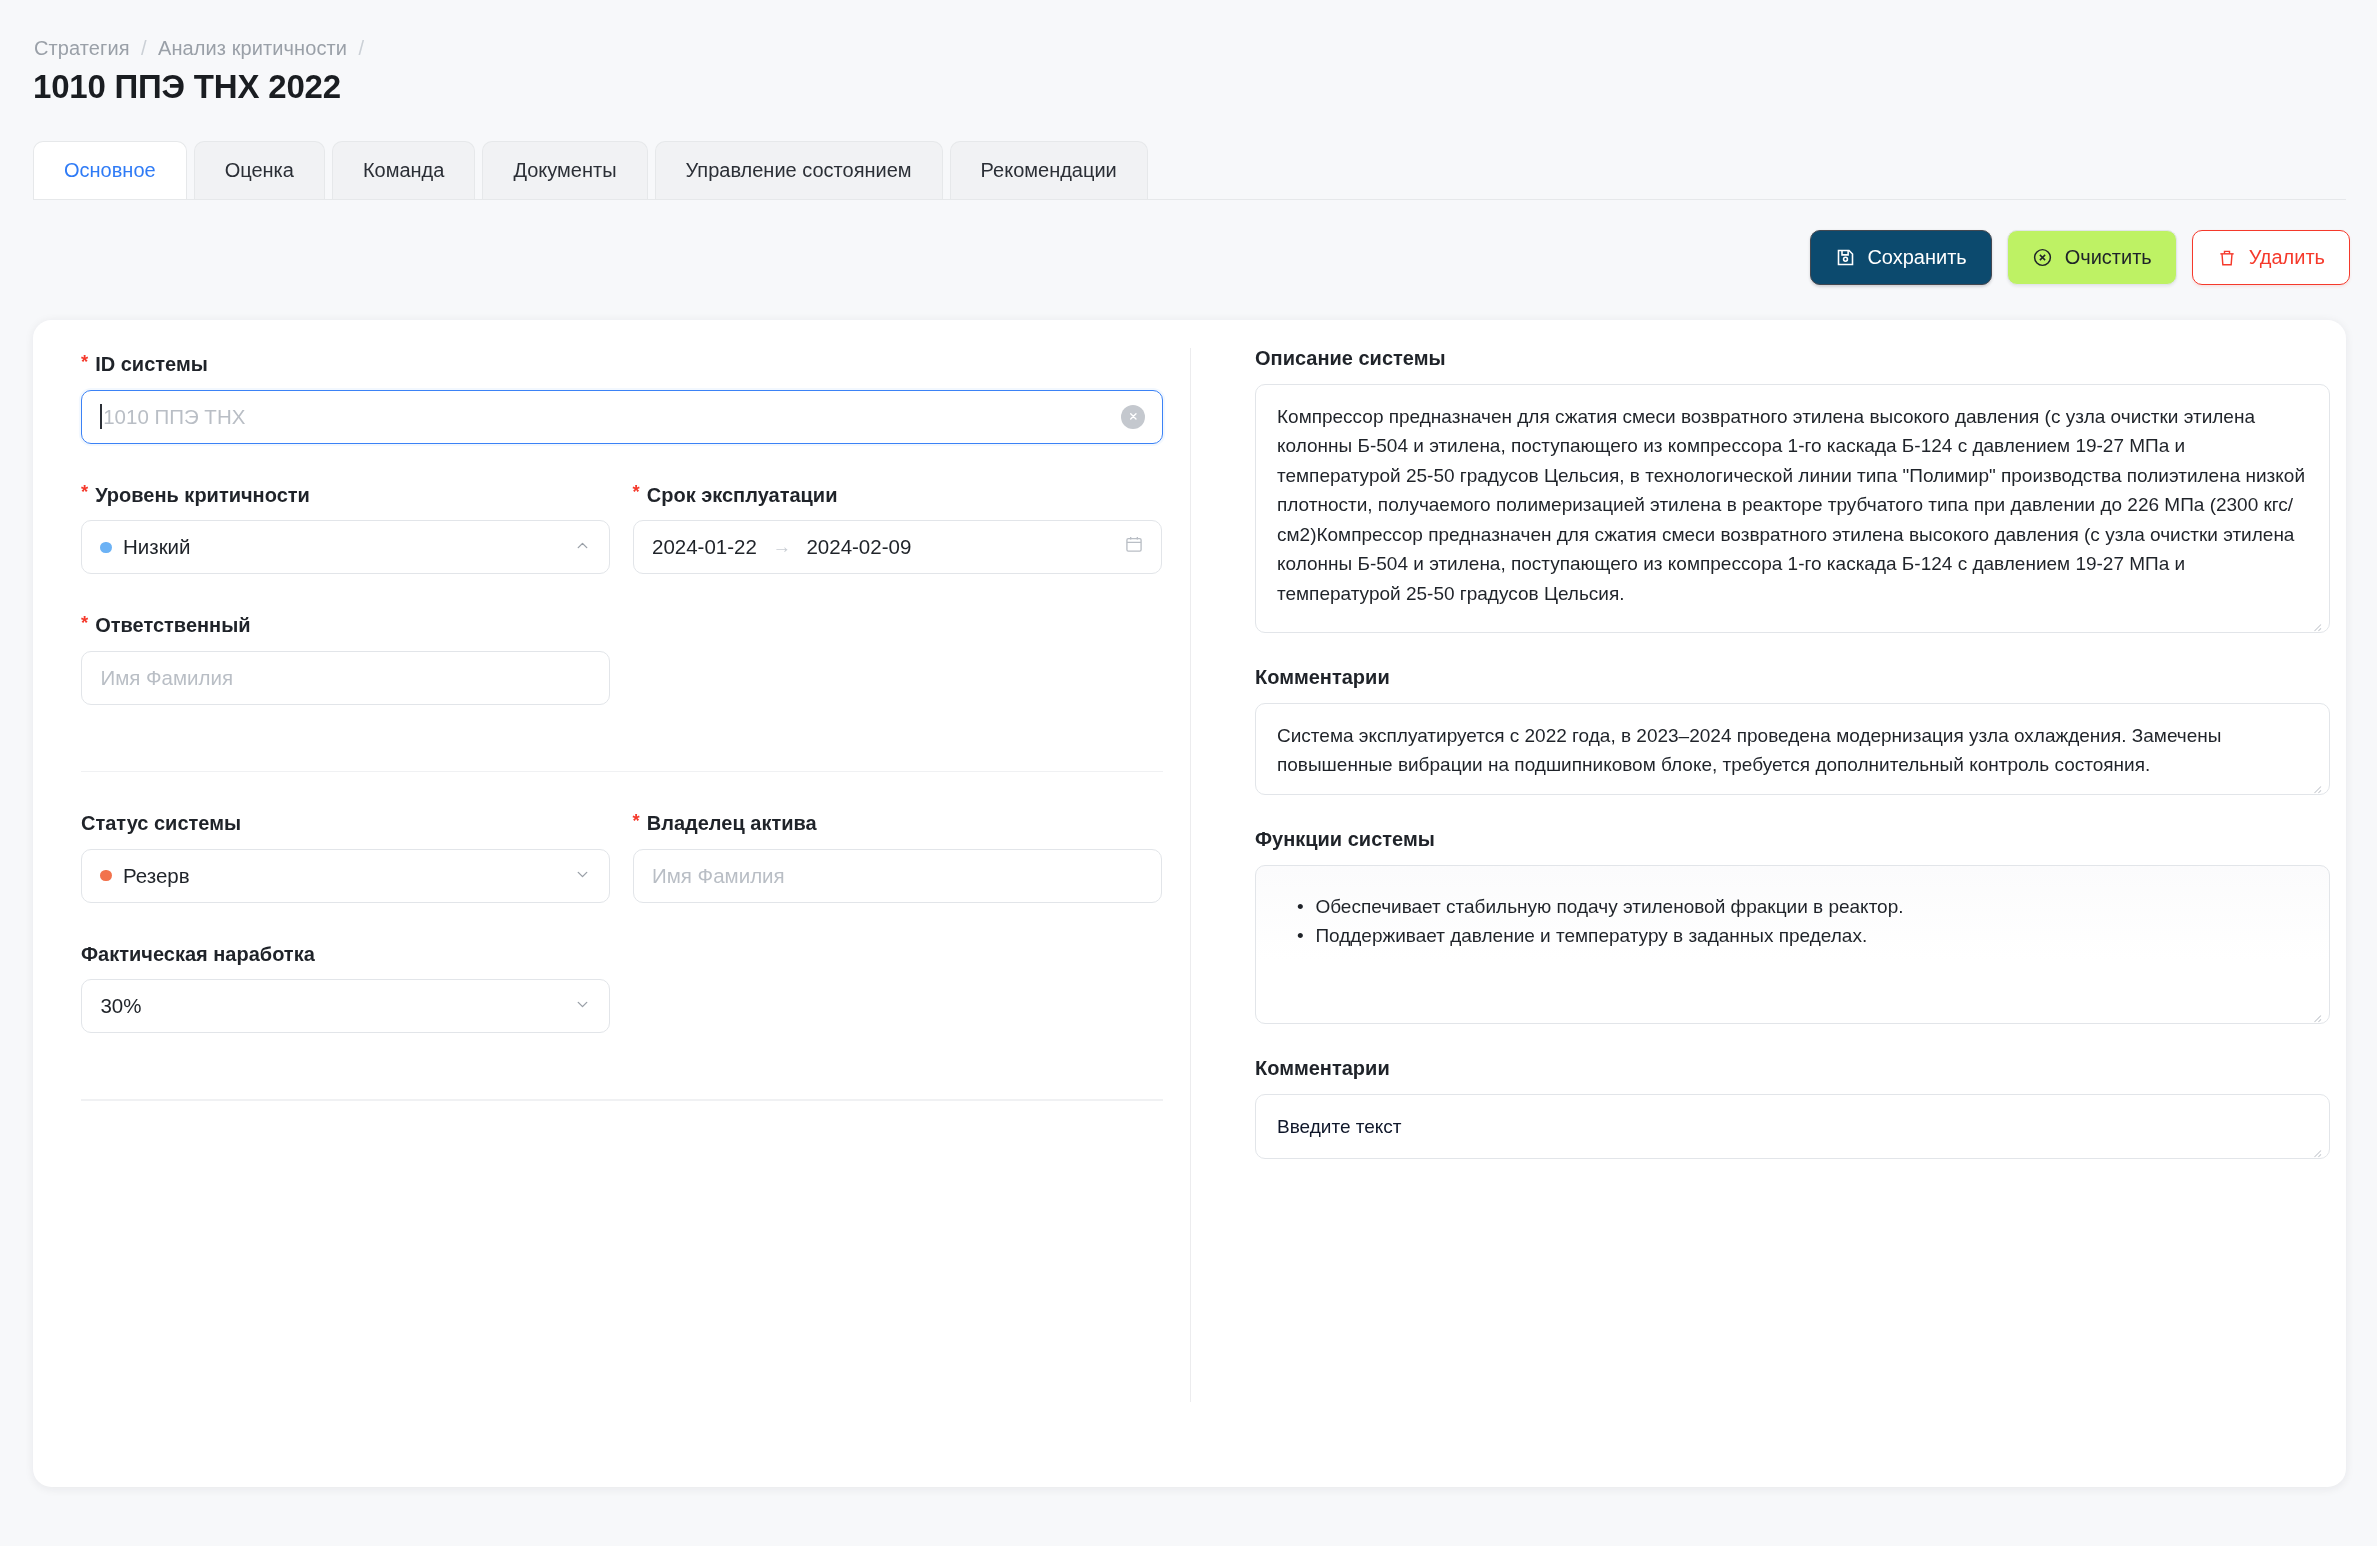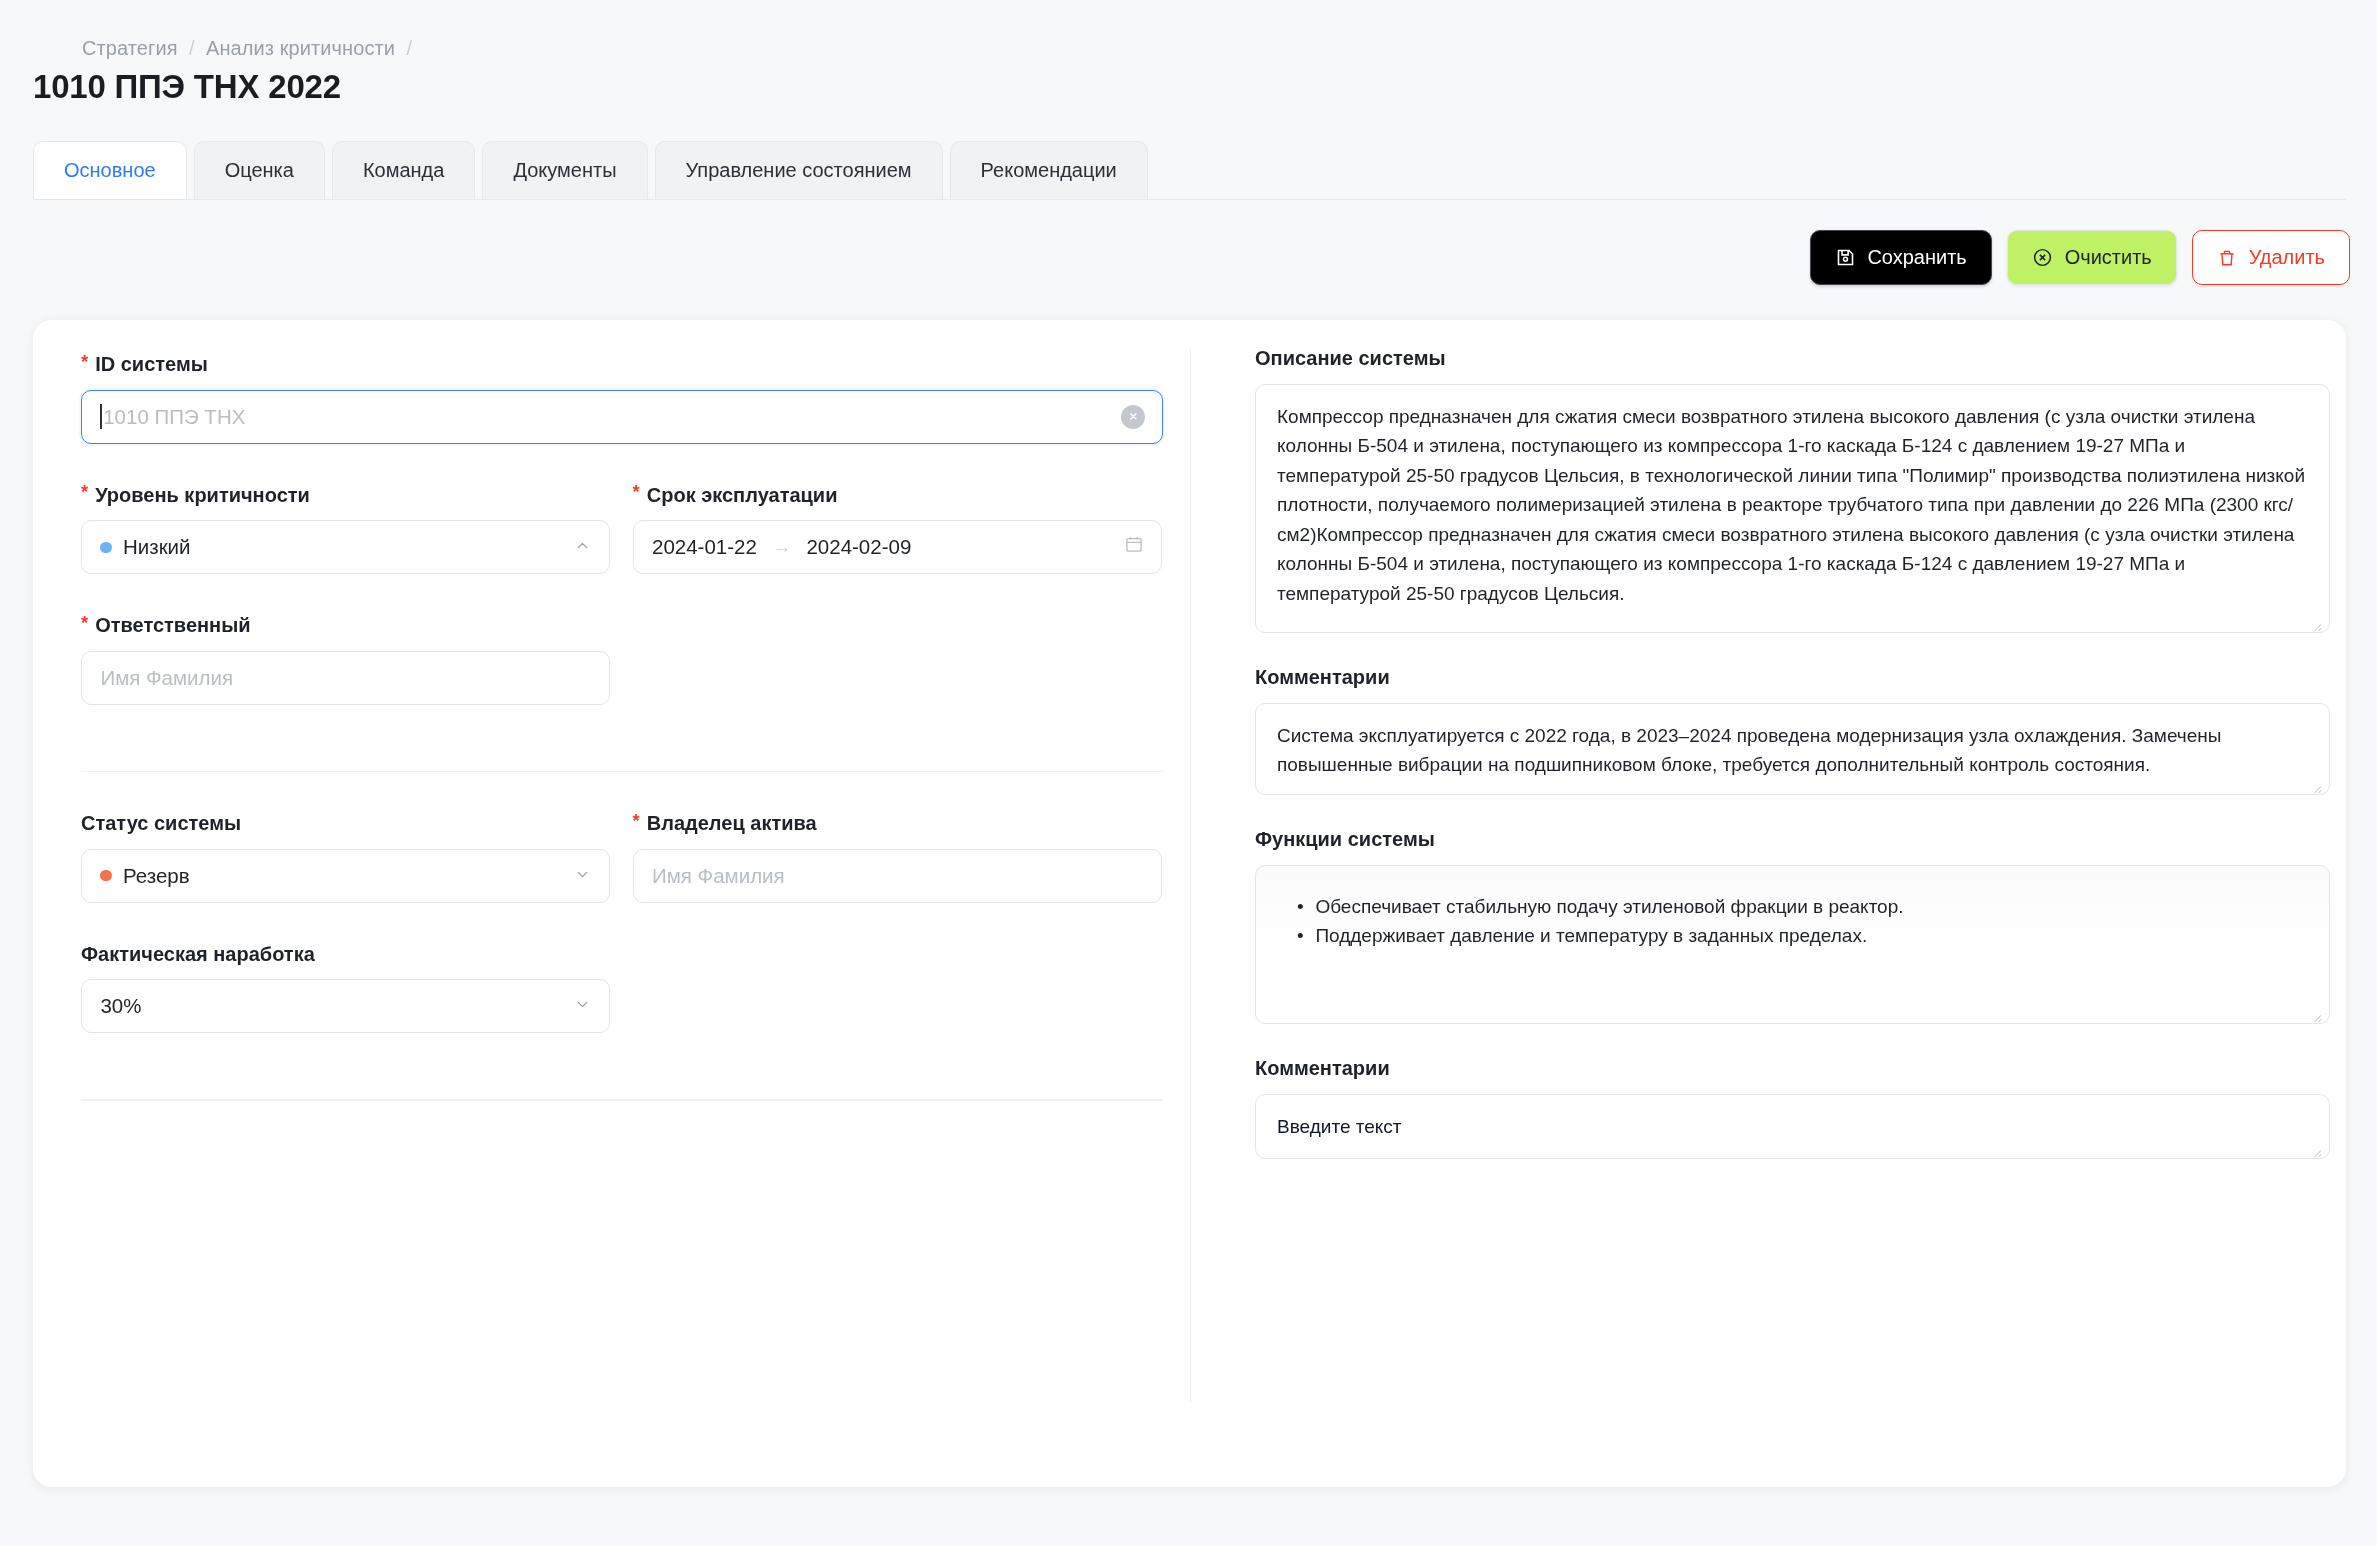--- a/index.html
+++ b/index.html
@@ -8,21 +8,21 @@
     background: #f7f8fa;
     font-family: "Liberation Sans", sans-serif;
     overflow: hidden;
   }
   .page { position: relative; width: 2377px; height: 1546px; }
 
   
   .breadcrumb {
     position: absolute; left: 34px; top: 37px;
     display: flex; align-items: center; gap: 11.3px;
-    font-size: 20px; color: #9aa0a8; letter-spacing: 0.1px; margin-left: 48px;
+    font-size: 20px; color: #9aa0a8; letter-spacing: 0.1px;
   }
   .breadcrumb .crumb { color: #9aa0a8; }
   .breadcrumb .sep { color: #cbd0d6; }
 
   
   .page-title {
     position: absolute; left: 33px; top: 68px;
     font-size: 33px; font-weight: 700; color: #1a1d21; letter-spacing: -0.2px;
   }
 
@@ -53,21 +53,21 @@
   
   .actions {
     position: absolute; right: 27px; top: 230px;
     display: flex; align-items: center; gap: 15.6px;
   }
   .btn {
     height: 55px; display: flex; align-items: center; gap: 11.3px;
     padding: 0 24px; border-radius: 10px; font-size: 20px;
     cursor: pointer; white-space: nowrap;
   }
-  .btn-dark { background: #000000; color: #ffffff; border: 0.7px solid #434851;
+  .btn-dark { background: #0c4a6e; color: #ffffff; border: 0.7px solid #434851;
     box-shadow: 0 1.4px 2.8px rgba(16,20,28,.16); }
   .btn-light { background: #bef264; color: #1f2329; border: 0.7px solid #e2e5e9;
     box-shadow: 0 1.4px 2.8px rgba(16,20,28,.06); }
   .btn-danger { background: #ffffff; color: #f5392b; border: 0.7px solid #f5392b;
     box-shadow: 0 1.4px 2.8px rgba(245,57,43,.10); }
   .btn svg { display: block; }
 
   
   .card {
     position: absolute; left: 33px; top: 320px;

